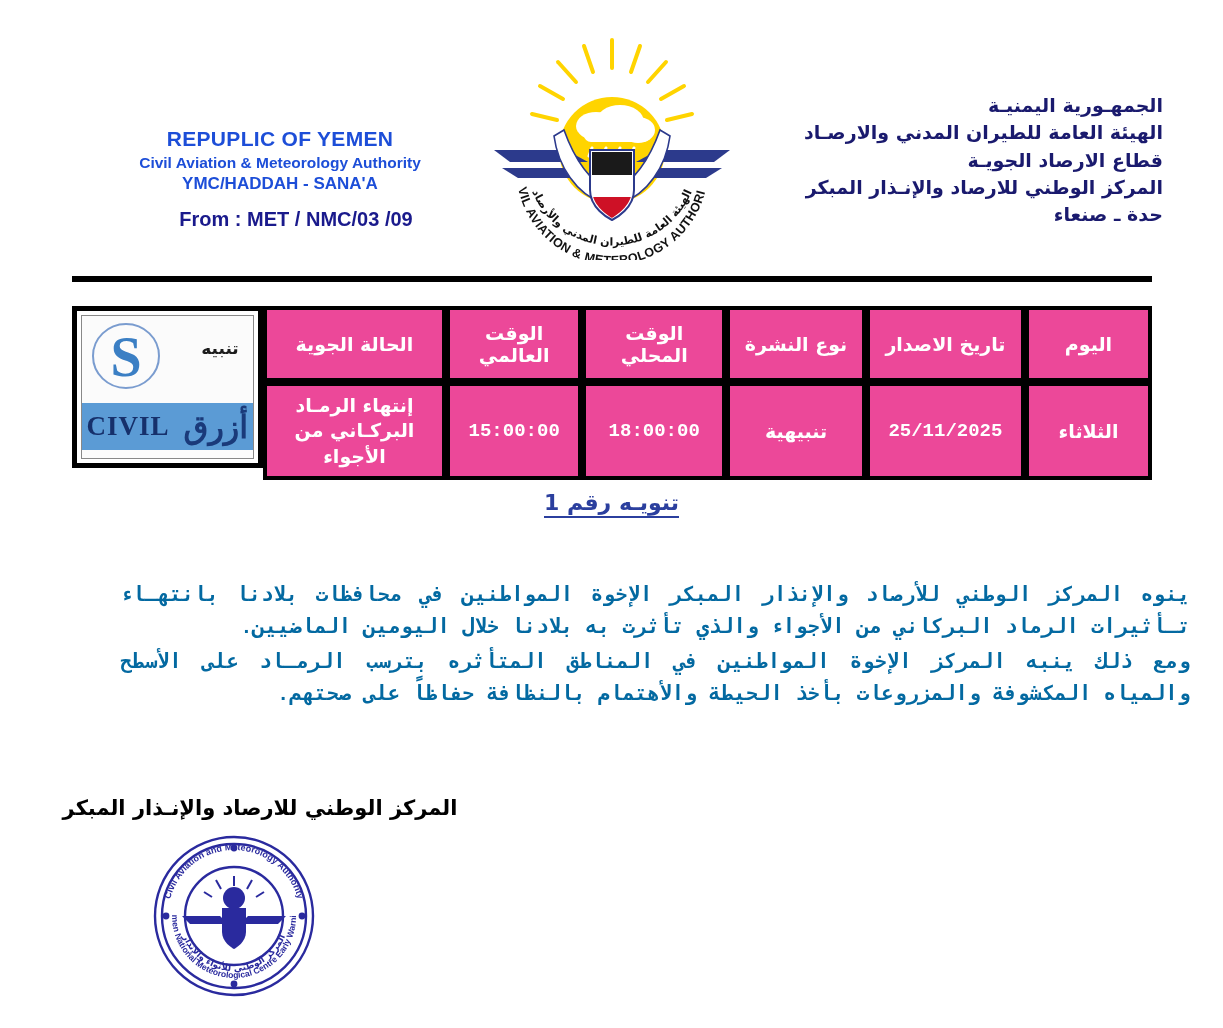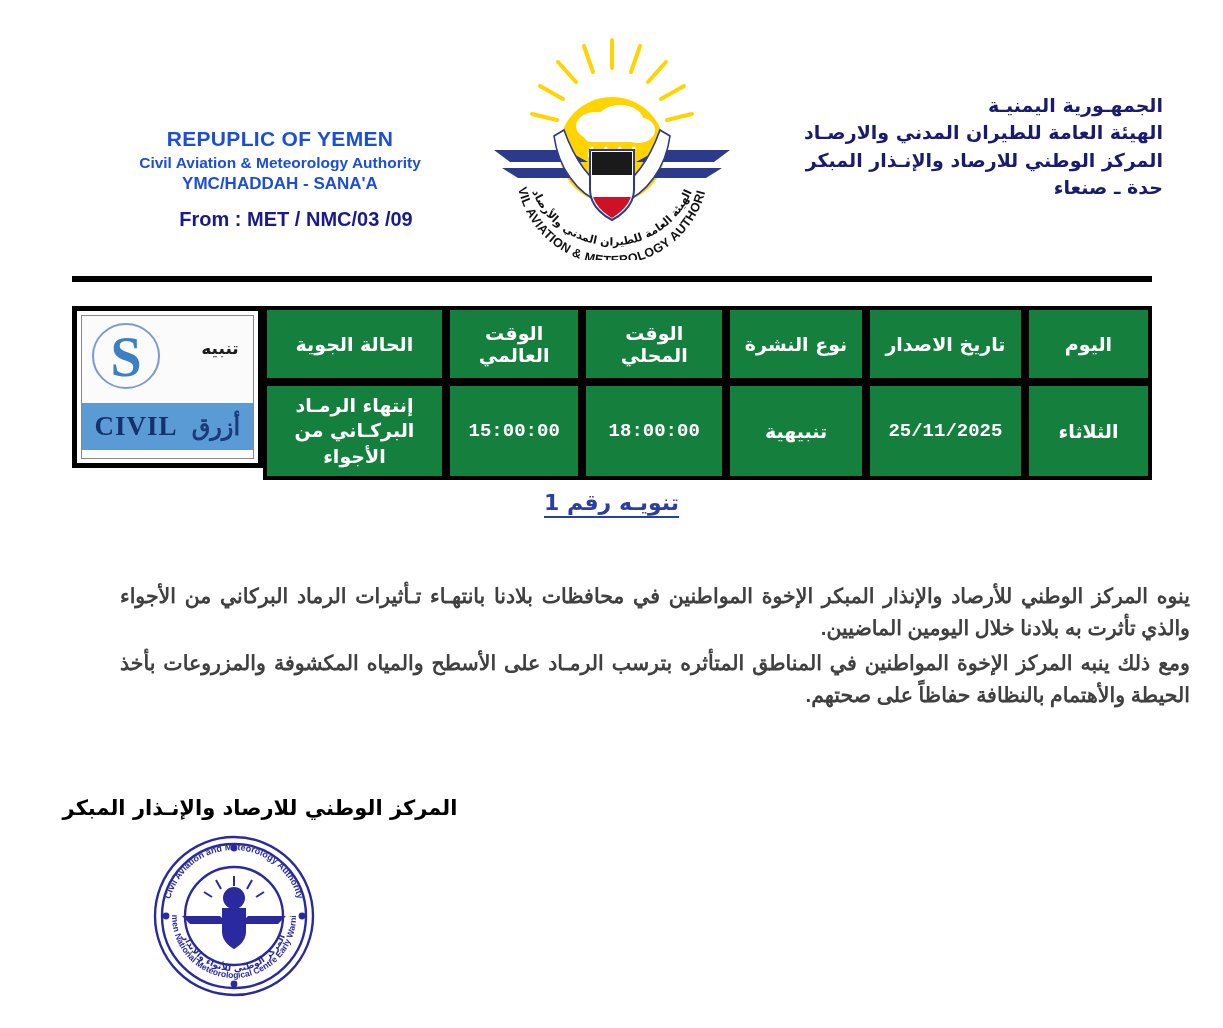--- a/index.html
+++ b/index.html
@@ -142,40 +142,40 @@
     display: flex;
     align-items: center;
     justify-content: center;
     gap: 14px;
     direction: rtl;
   }
   .badge-band .ar {
     color: #1a3a7a;
     font-family: "DejaVu Serif", serif;
     font-weight: bold;
-    font-size: 24px;
+    font-size: 32px;
   }
   .badge-band .en {
     color: #16306b;
     font-family: "Liberation Serif", serif;
     font-weight: bold;
     font-size: 27px;
     letter-spacing: 1px;
   }
 
   
   .dtable {
     border-collapse: separate;
     border-spacing: 0;
     direction: rtl;
     margin-left: 0;
     table-layout: fixed;
   }
   .dtable td {
-    background: #15803d;
+    background: #ec4899;
     border: 4px solid #000000;
     color: #ffffff;
     text-align: center;
     vertical-align: middle;
     font-family: "DejaVu Sans", sans-serif;
     font-weight: bold;
     padding: 2px 4px;
   }
   .dtable tr.head td {
     height: 64px;
@@ -215,22 +215,22 @@
   }
 
   
   .body-text {
     position: absolute;
     left: 120px;
     top: 580px;
     width: 1070px;
     direction: rtl;
     text-align: justify;
-    color: #404040;
-    font-family: Liberation Sans, sans-serif;
+    color: #0369a1;
+    font-family: Liberation Mono, monospace;
     font-weight: bold;
     font-size: 20.5px;
     line-height: 1.58;
   }
   .body-text p { margin: 0 0 2px 0; }
 
   
   .signature {
     position: absolute;
     left: 60px;
@@ -260,20 +260,21 @@
     <div class="l1">REPUPLIC OF YEMEN</div>
     <div class="l2">Civil Aviation &amp; Meteorology Authority</div>
     <div class="l4">YMC/HADDAH - SANA'A</div>
   </div>
 
   <div class="hdr-from">From : MET / NMC/03 /09</div>
 
   <div class="hdr-ar">
     <div>الجمهـورية اليمنيـة</div>
     <div>الهيئة العامة للطيران المدني والارصـاد</div>
+    <div>قطاع الارصاد الجويـة</div>
     <div>المركز الوطني للارصاد والإنـذار المبكر</div>
     <div>حدة ـ صنعاء</div>
   </div>
 
   <div class="emblem">
     <svg viewBox="0 0 240 222" width="240" height="222" xmlns="http://www.w3.org/2000/svg">
 
       <g stroke="#ffd400" stroke-width="4" stroke-linecap="round">
         <line x1="120" y1="2" x2="120" y2="30"></line>
         <line x1="92" y1="8" x2="101" y2="34"></line>

